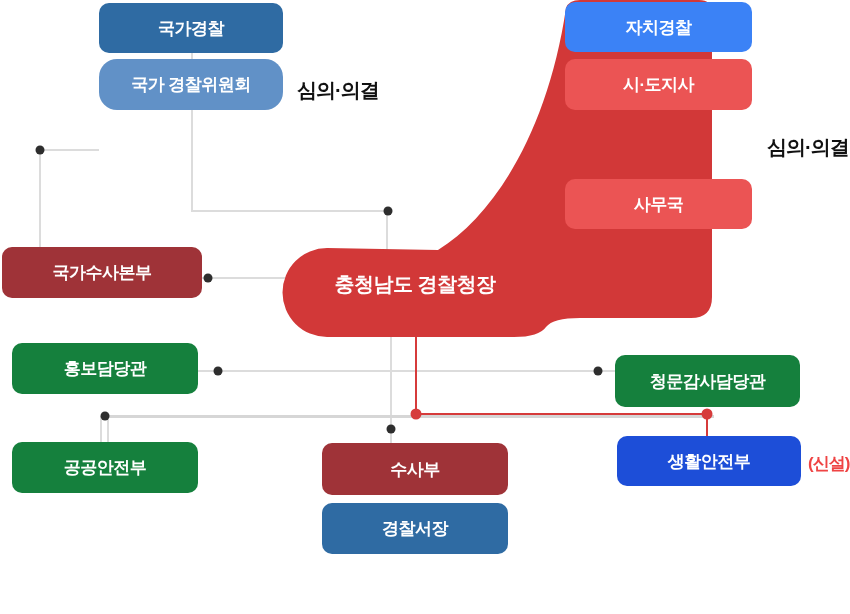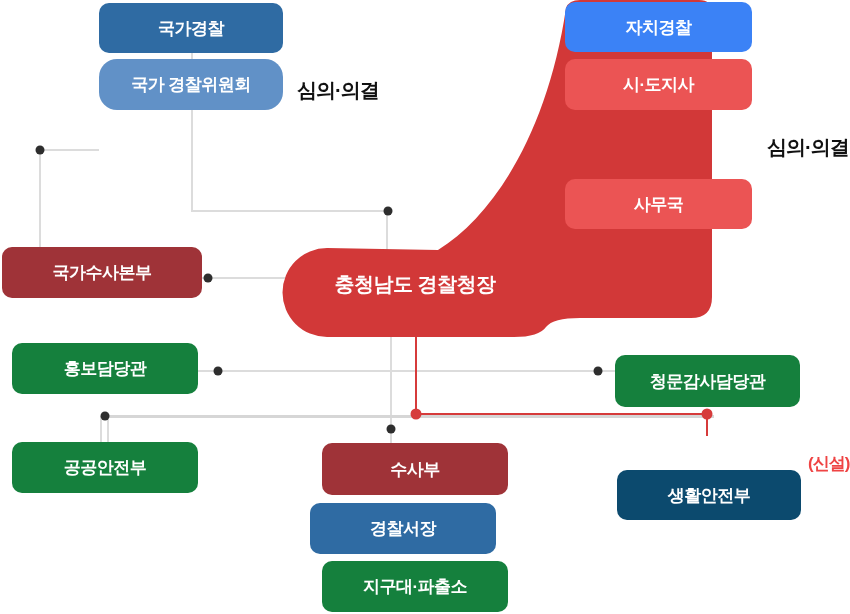--- a/index.html
+++ b/index.html
@@ -6,21 +6,21 @@
   body{font-family:"Liberation Sans",sans-serif;background:#ffffff;}
   .canvas{position:relative;width:850px;height:614px;background:#ffffff;overflow:hidden;}
 
   .node{position:absolute;border-radius:10px;display:flex;align-items:center;justify-content:center;
         color:#ffffff;font-weight:bold;font-size:17px;letter-spacing:-0.5px;z-index:4;}
   .c-blue{background:#2f6ba3;}
   .c-lightblue{background:#6191c7;}
   .c-red{background:#3b82f6;}
   .c-lightred{background:#eb5454;}
   .c-darkred{background:#9f3338;}
-  .c-brightred{background:#0c4a6e;margin-top:34px;}
+  .c-brightred{background:#1d4ed8;}
   .c-gray{background:#15803d;}
 
   .hline,.vline{position:absolute;background:#dcdcdc;z-index:1;}
   .hline{height:2px;}
   .vline{width:2px;}
   .thick{background:#d6d6d6;height:3px;}
   .redline{background:#d63b3b;z-index:2;}
 
   .dot{position:absolute;width:9px;height:9px;border-radius:50%;background:#2e2e2e;
        transform:translate(-50%,-50%);z-index:5;}
@@ -69,22 +69,21 @@
 
   <div class="node c-darkred" style="left:2px;top:247px;width:200px;height:51px;">국가수사본부</div>
 
   <div class="node c-gray" style="left:12px;top:343px;width:186px;height:51px;">홍보담당관</div>
   <div class="node c-gray" style="left:615px;top:355px;width:185px;height:52px;">청문감사담당관</div>
 
   <div class="node c-gray" style="left:12px;top:442px;width:186px;height:51px;">공공안전부</div>
   <div class="node c-darkred" style="left:322px;top:443px;width:186px;height:52px;">수사부</div>
   <div class="node c-brightred" style="left:617px;top:436px;width:184px;height:50px;">생활안전부</div>
 
-  <div class="node c-blue" style="left:310px;top:503px;width:186px;height:51px;">경찰서장</div>
-  <div class="node c-gray" style="left:322px;top:561px;width:186px;height:51px;">지구대·파출소</div>
+  <div class="node c-blue" style="left:322px;top:503px;width:186px;height:51px;">경찰서장</div>
 
   <div class="dot" style="left:40px;top:150px;"></div>
   <div class="dot" style="left:388px;top:211px;"></div>
   <div class="dot" style="left:208px;top:278px;"></div>
   <div class="dot" style="left:218px;top:371px;"></div>
   <div class="dot" style="left:598px;top:371px;"></div>
   <div class="dot" style="left:105px;top:416px;"></div>
   <div class="dot" style="left:391px;top:429px;"></div>
   <div class="dot red" style="left:416px;top:414px;"></div>
   <div class="dot red" style="left:707px;top:414px;"></div>

